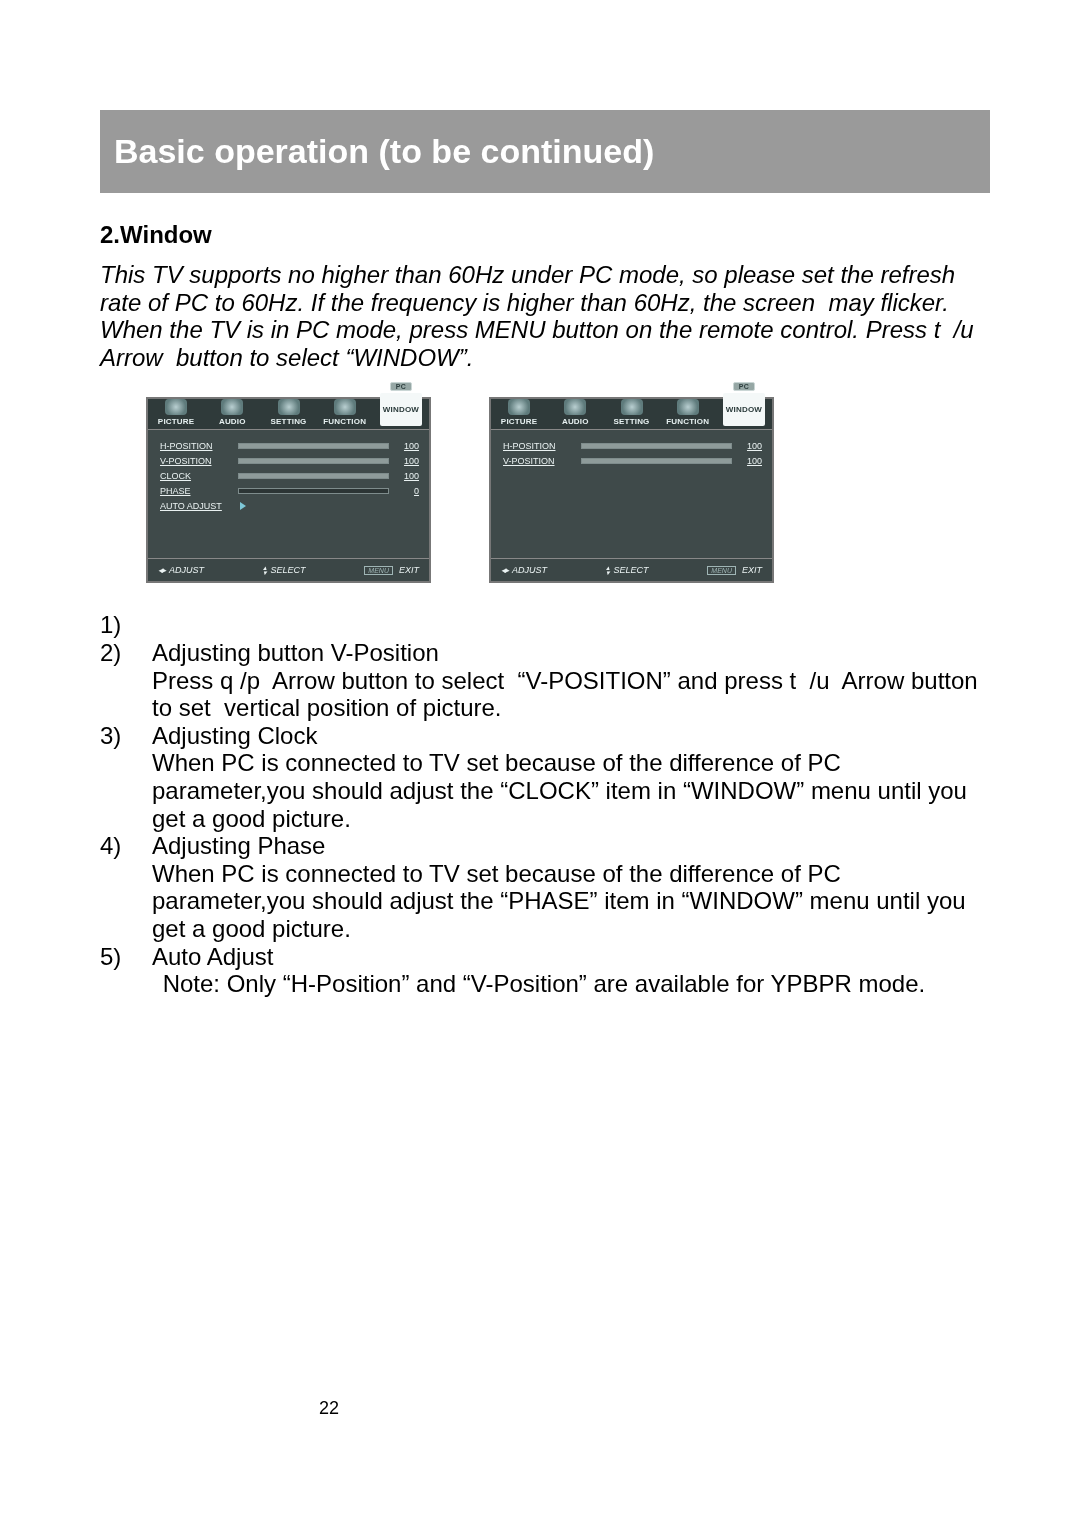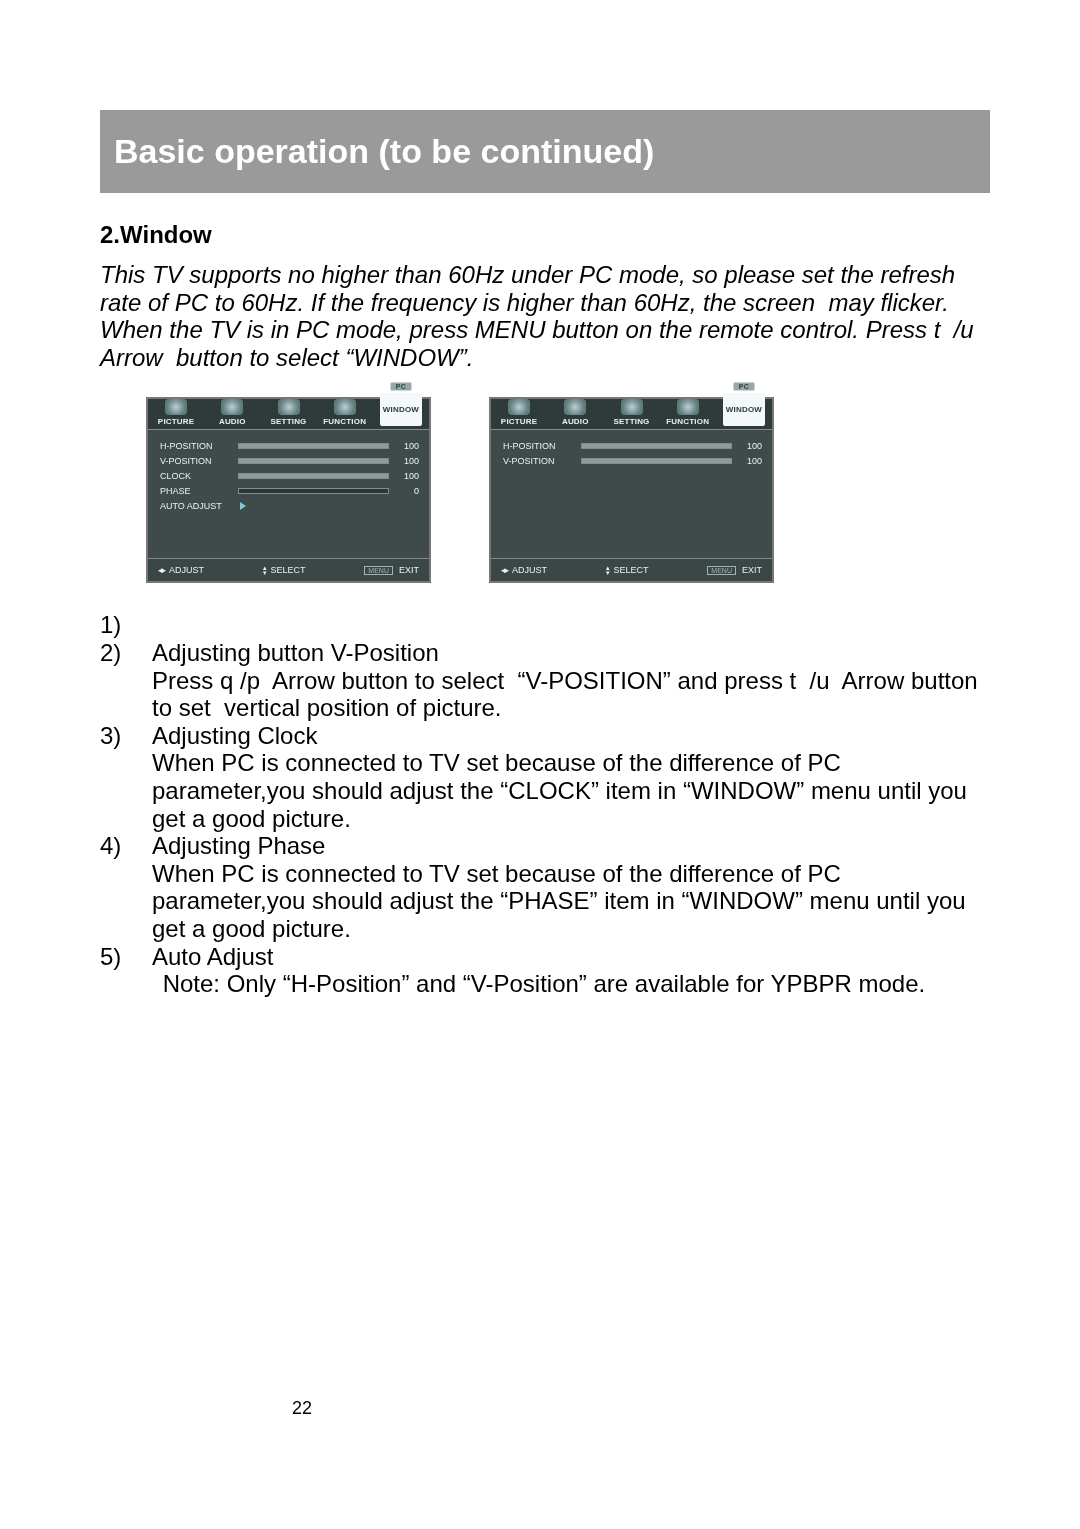--- a/index.html
+++ b/index.html
@@ -83,35 +83,37 @@
       min-height: 128px;
       padding: 8px 10px 6px 12px;
     }
     .row {
       display: flex;
       align-items: center;
       gap: 6px;
       color: #eaf2f2;
       font-size: 9px;
       height: 15px;
+      text-decoration: underline;
     }
     .row .label { width: 72px; }
     .row .bar-wrap { flex: 1; height: 6px; background: #2c3535; border: 1px solid #7e8c8c; position: relative; }
     .row .bar-fill { height: 100%; background: #8e9b9a; }
     .row .val { width: 24px; text-align: right; }
     .row .tri { width: 0; height: 0; border-top: 4px solid transparent; border-bottom: 4px solid transparent; border-left: 6px solid #7ec8d8; margin-left: 2px;}
     .footer {
       display: flex;
       justify-content: space-between;
       align-items: center;
       background: #3b4646;
       border-top: 1px solid #888;
       padding: 6px 10px;
       color: #eaf2f2;
       font-size: 9px;
+      font-style: italic;
     }
     .footer .grp { display: flex; align-items: center; gap: 4px; }
     .arrows-h::before { content: "◂▸"; letter-spacing: -1px; }
     .arrows-v { display: inline-flex; flex-direction: column; line-height: 5px; font-size: 7px; }
     .menu-tag {
       display: inline-block;
       border: 1px solid #9fb5b5;
       color: #9fb5b5;
       font-size: 7px;
       padding: 0 3px;
@@ -131,21 +133,21 @@
     ol.instructions .body { flex: 1; }
     .note {
       font-size: 24px;
       line-height: 1.15;
       margin-left: 56px;
       margin-top: 0;
     }
     .page-num {
       position: absolute;
       bottom: 110px;
-      left: 192px;
+      left: 219px;
       font-size: 18px;
     }
     .page { position: relative; width: 100%; height: 100%; }
   </style>
 </head>
 <body>
 <div class="page">
 
 <div class="section-header">Basic operation (to be continued)</div>
 

